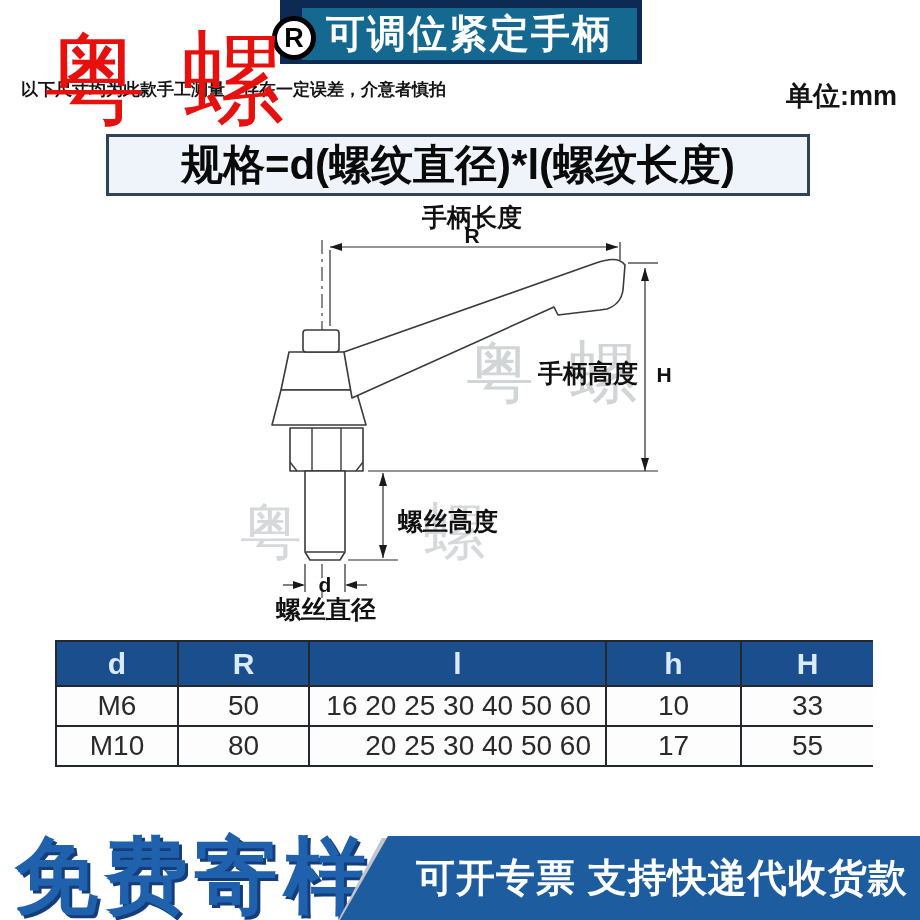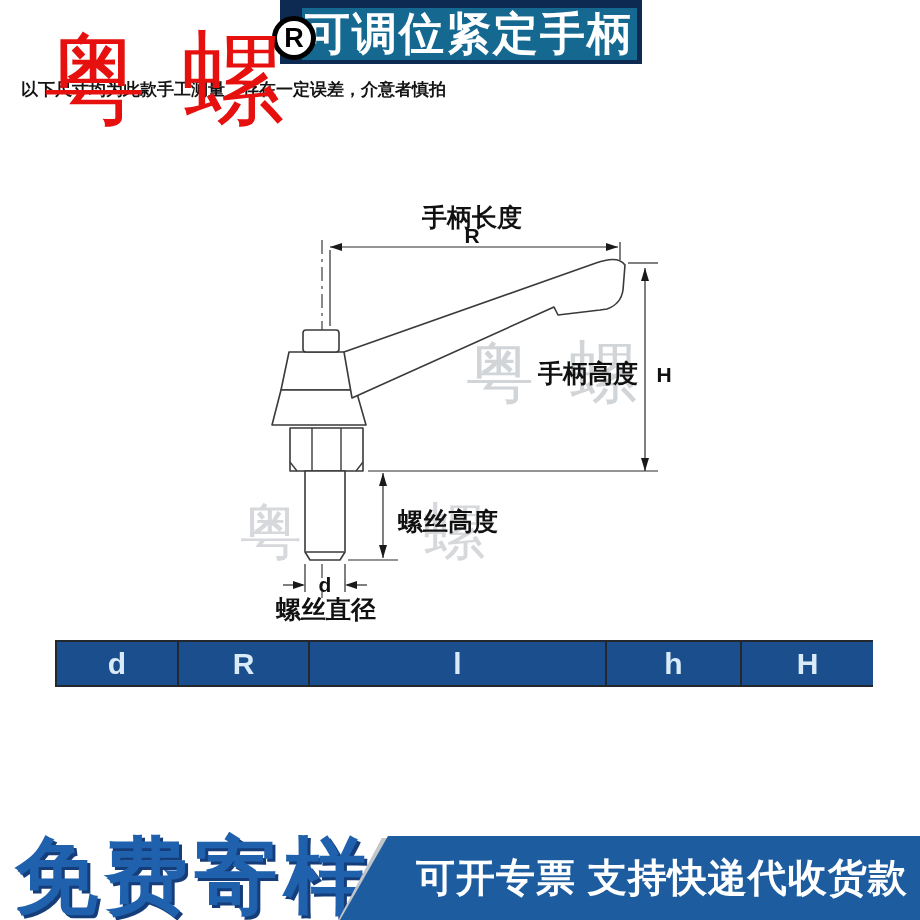--- a/index.html
+++ b/index.html
@@ -7,21 +7,21 @@
   #stage{
     position:relative;width:920px;height:920px;background:#ffffff;overflow:hidden;
     font-family:"Liberation Sans","DejaVu Sans",sans-serif;margin:0 auto;
   }
   
   .topbar-navy{position:absolute;left:280px;top:0;width:362px;height:64px;background:#0d2b52;}
   .banner-teal{
     position:absolute;left:302px;top:8px;width:335px;height:52px;background:#15688f;
     display:flex;align-items:center;justify-content:center;
   }
-  .banner-title{color:#ffffff;font-size:45px;font-weight:bold;letter-spacing:2px;white-space:nowrap;}
+  .banner-title{color:#ffffff;font-size:39px;font-weight:bold;letter-spacing:2px;white-space:nowrap;}
   .reg-mark{
     position:absolute;left:272px;top:16px;width:44px;height:44px;border:5px solid #000;
     border-radius:50%;background:#fff;display:flex;align-items:center;justify-content:center;
     font-size:27px;font-weight:bold;color:#000;z-index:3;
   }
   
   .notice-text{position:absolute;left:21px;top:78px;font-size:17px;font-weight:600;color:#141414;white-space:nowrap;}
   .unit-label{position:absolute;left:786px;top:78px;font-size:27px;font-weight:700;color:#141414;}
   
   .spec-box{
@@ -74,21 +74,25 @@
 
 <div id="stage">
 
   <div class="topbar-navy"></div>
   <div class="banner-teal">
     <span class="banner-title">可调位紧定手柄</span>
   </div>
   <div class="reg-mark">R</div>
 
   <div class="notice-text">以下尺寸均为此款手工测量，存在一定误差，介意者慎拍</div>
+  <div class="unit-label">单位:mm</div>
 
+  <div class="spec-box">
+    <span class="spec-text">规格=d(螺纹直径)*l(螺纹长度)</span>
+  </div>
 
   <div class="wm wm-red">粤 螺</div>
   <div class="wm wm-gray-center">粤 螺</div>
   <div class="wm wm-gray-lower">粤 螺</div>
 
   <svg id="diagram" width="920" height="440" viewBox="0 0 920 440">
 
     <line class="dimdash" x1="322" y1="40" x2="322" y2="398"></line>
 
     <polygon class="part" points="289,152 348,152 356,190 281,190"></polygon>
@@ -147,20 +151,34 @@
       <thead>
         <tr>
           <th>d</th>
           <th>R</th>
           <th>l</th>
           <th>h</th>
           <th>H</th>
         </tr>
       </thead>
       <tbody>
+        <tr>
+          <td>M6</td>
+          <td>50</td>
+          <td class="col-l">16 20 25 30 40 50 60</td>
+          <td>10</td>
+          <td>33</td>
+        </tr>
+        <tr>
+          <td>M10</td>
+          <td>80</td>
+          <td class="col-l">20 25 30 40 50 60</td>
+          <td>17</td>
+          <td>55</td>
+        </tr>
       </tbody>
     </table>
   </div>
 
   <div class="footer">
     <div class="free-sample">免费寄样</div>
     <div class="gray-stripe"></div>
     <div class="promo-band">
       <span class="promo-text">可开专票 支持快递代收货款</span>
     </div>

